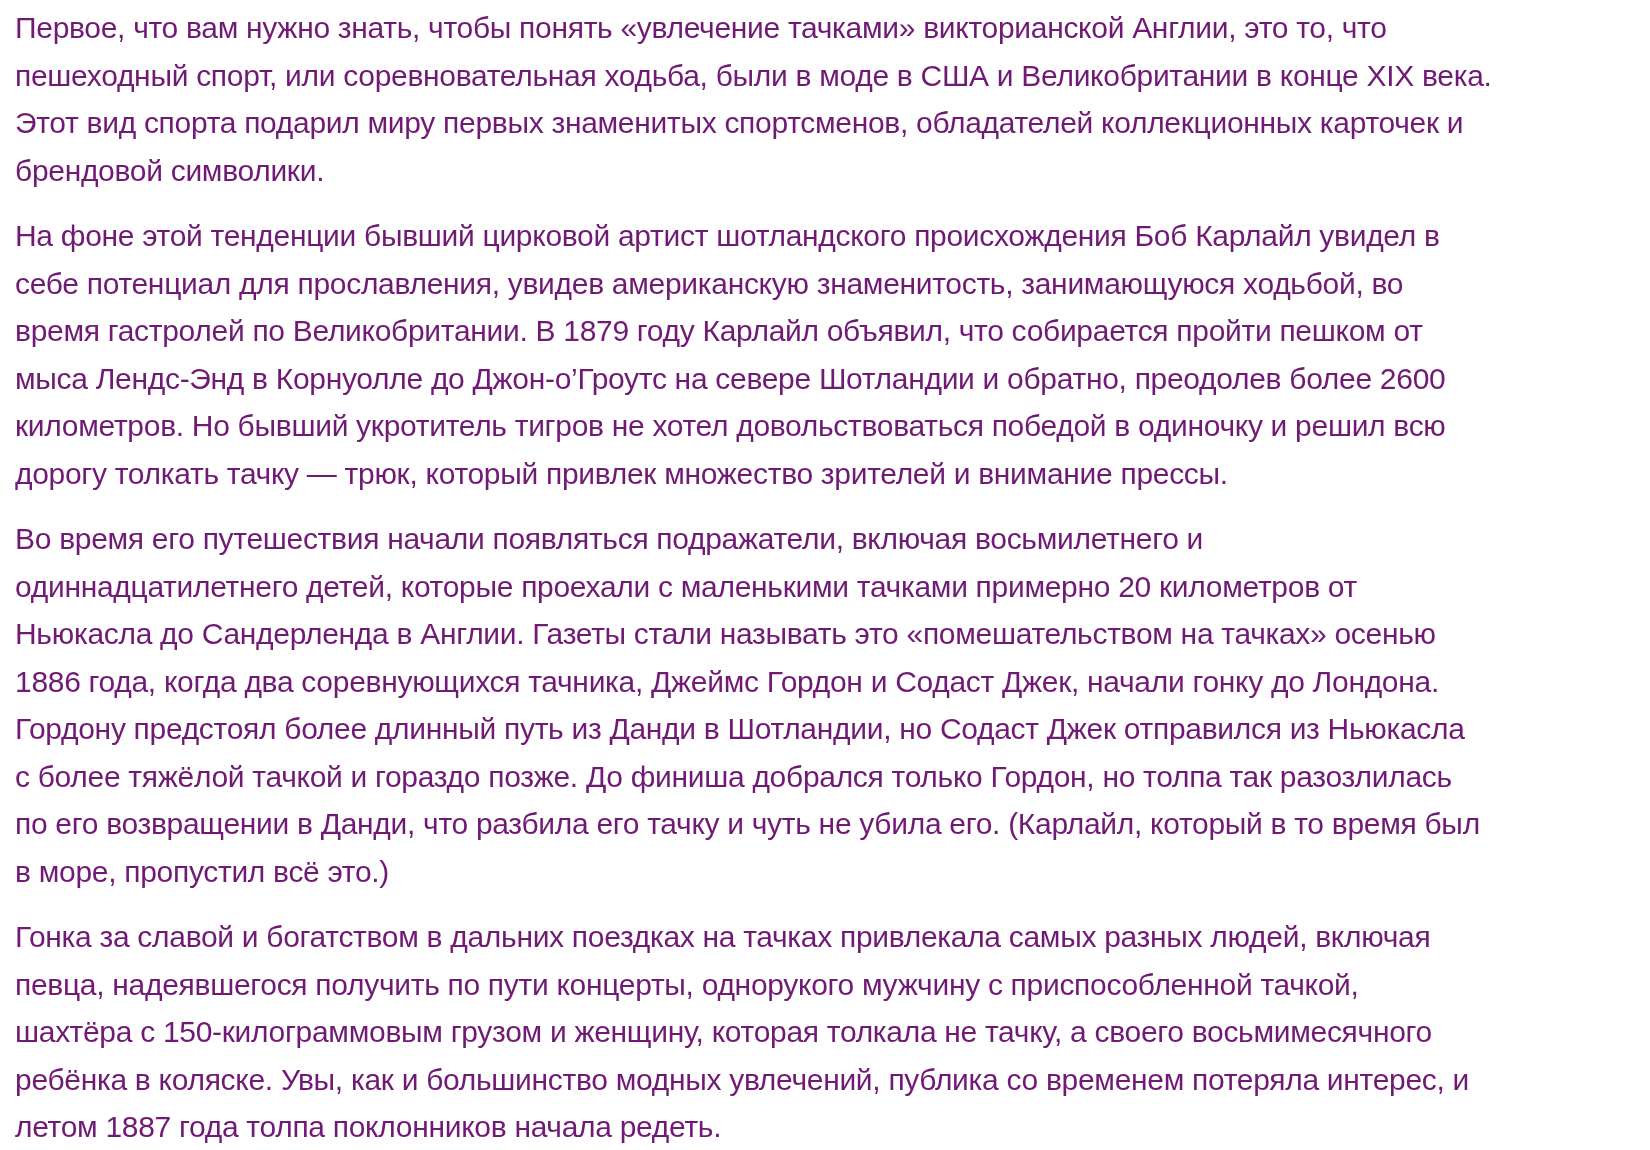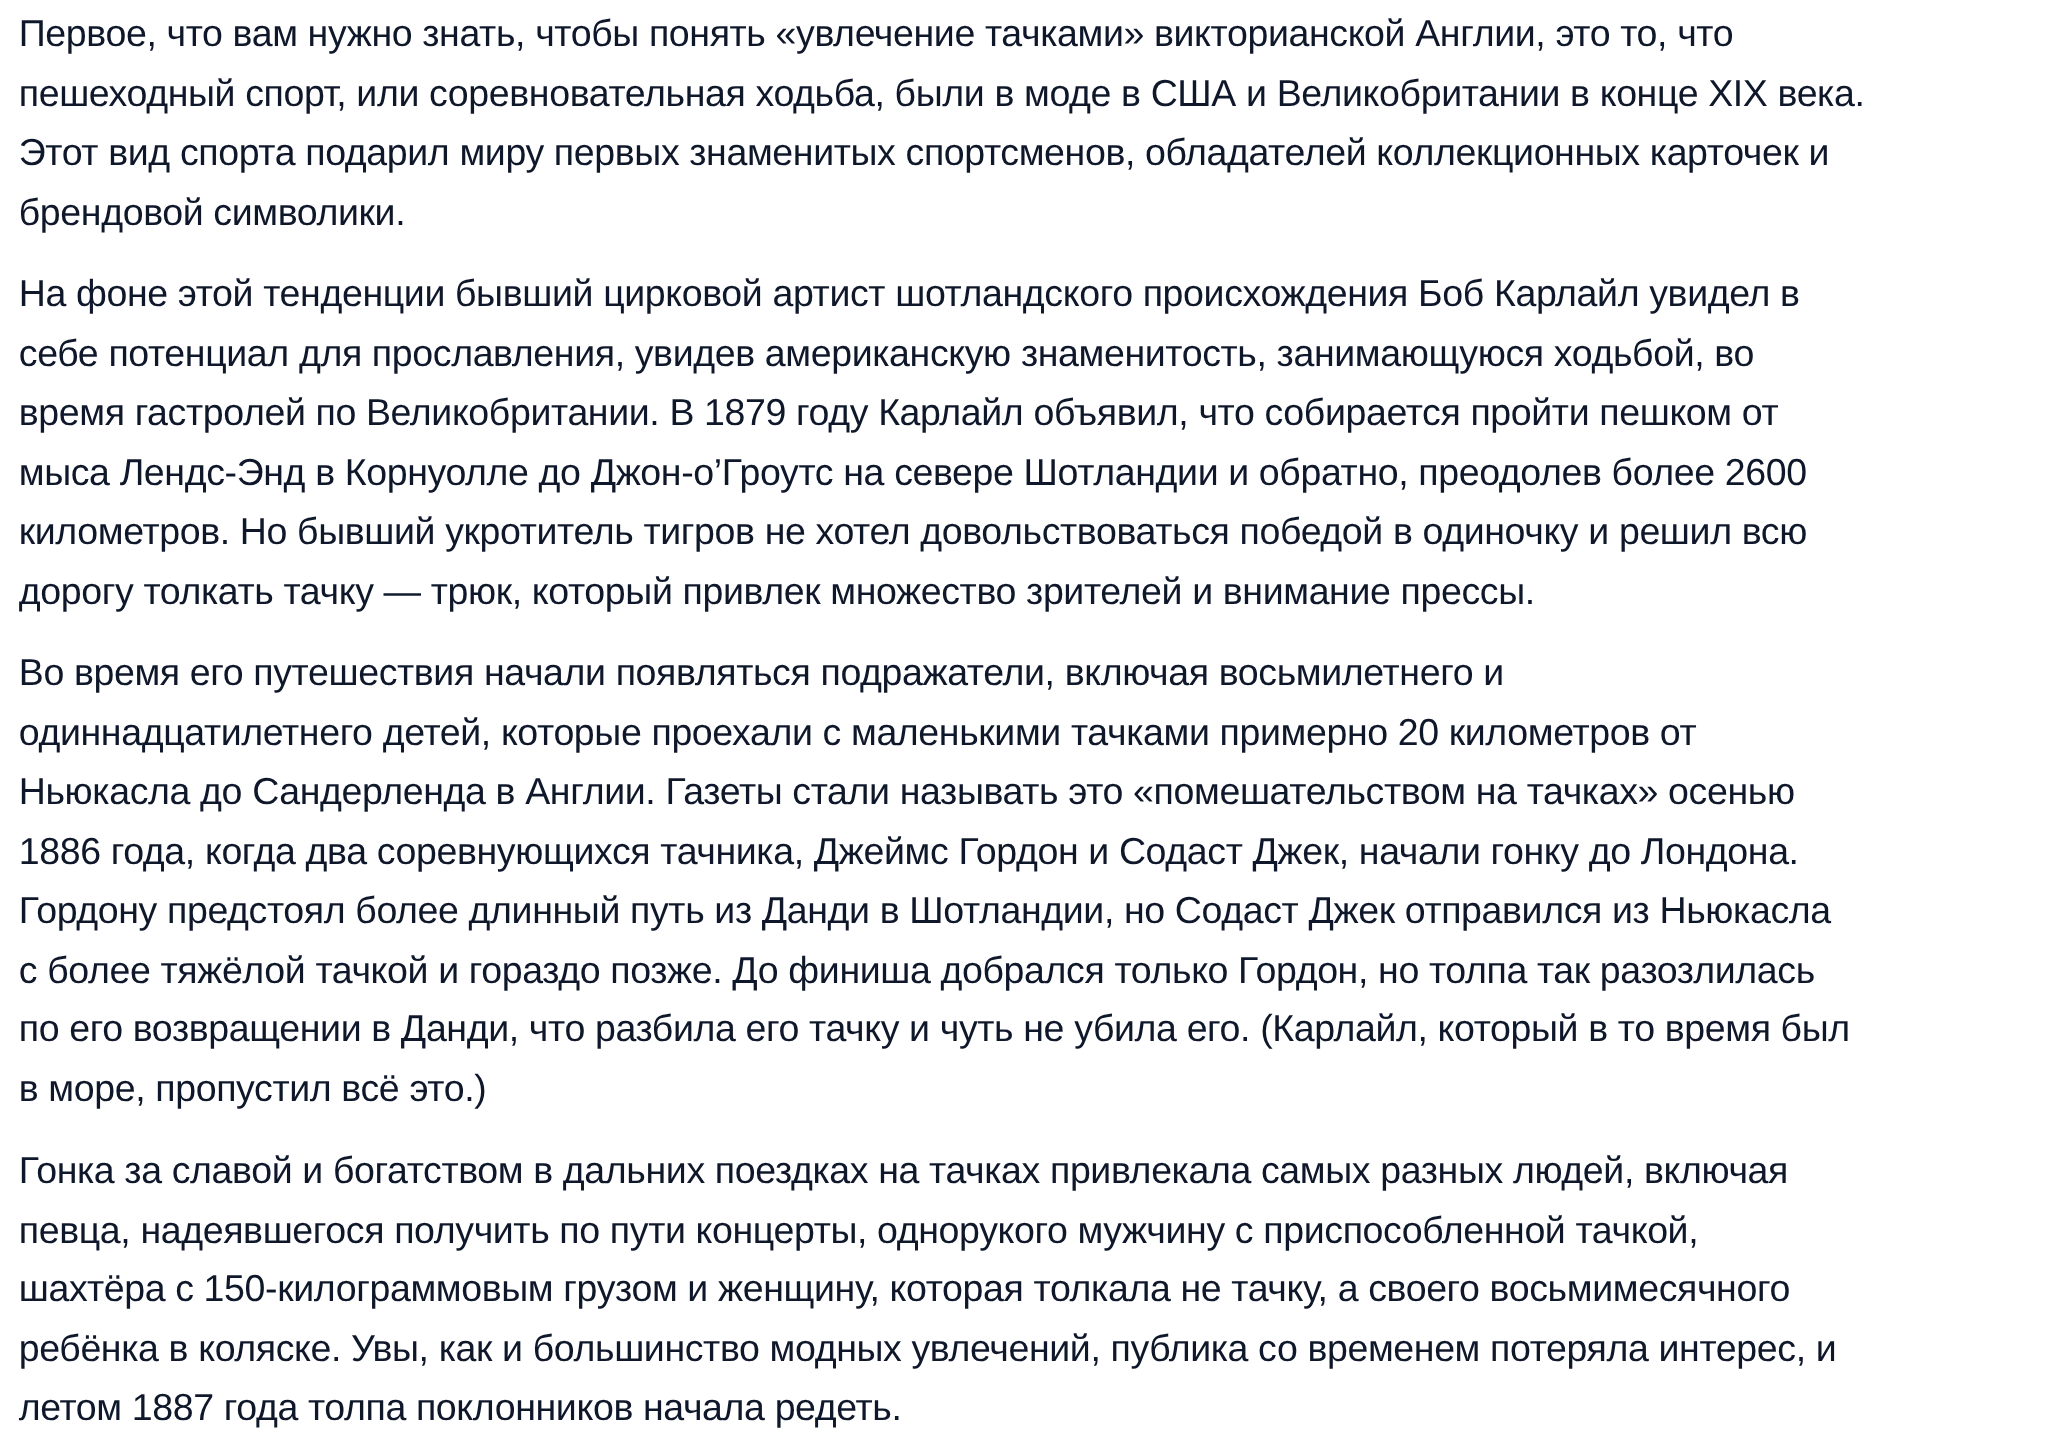--- a/index.html
+++ b/index.html
@@ -12,21 +12,21 @@
     height: 1150px;
     overflow: hidden;
     box-sizing: border-box;
   }
   .article {
     padding: 4px 14px 0 15px;
     font-family: "Liberation Sans", "DejaVu Sans", sans-serif;
     font-size: 30px;
     line-height: 47.5px;
     letter-spacing: -0.3px;
-    color: #0f172a;
+    color: #701a75;
     font-weight: 400;
   }
   .para {
     margin: 0 0 18px 0;
     white-space: pre-line; 
   }
 </style>
 </head>
 <body>
 

